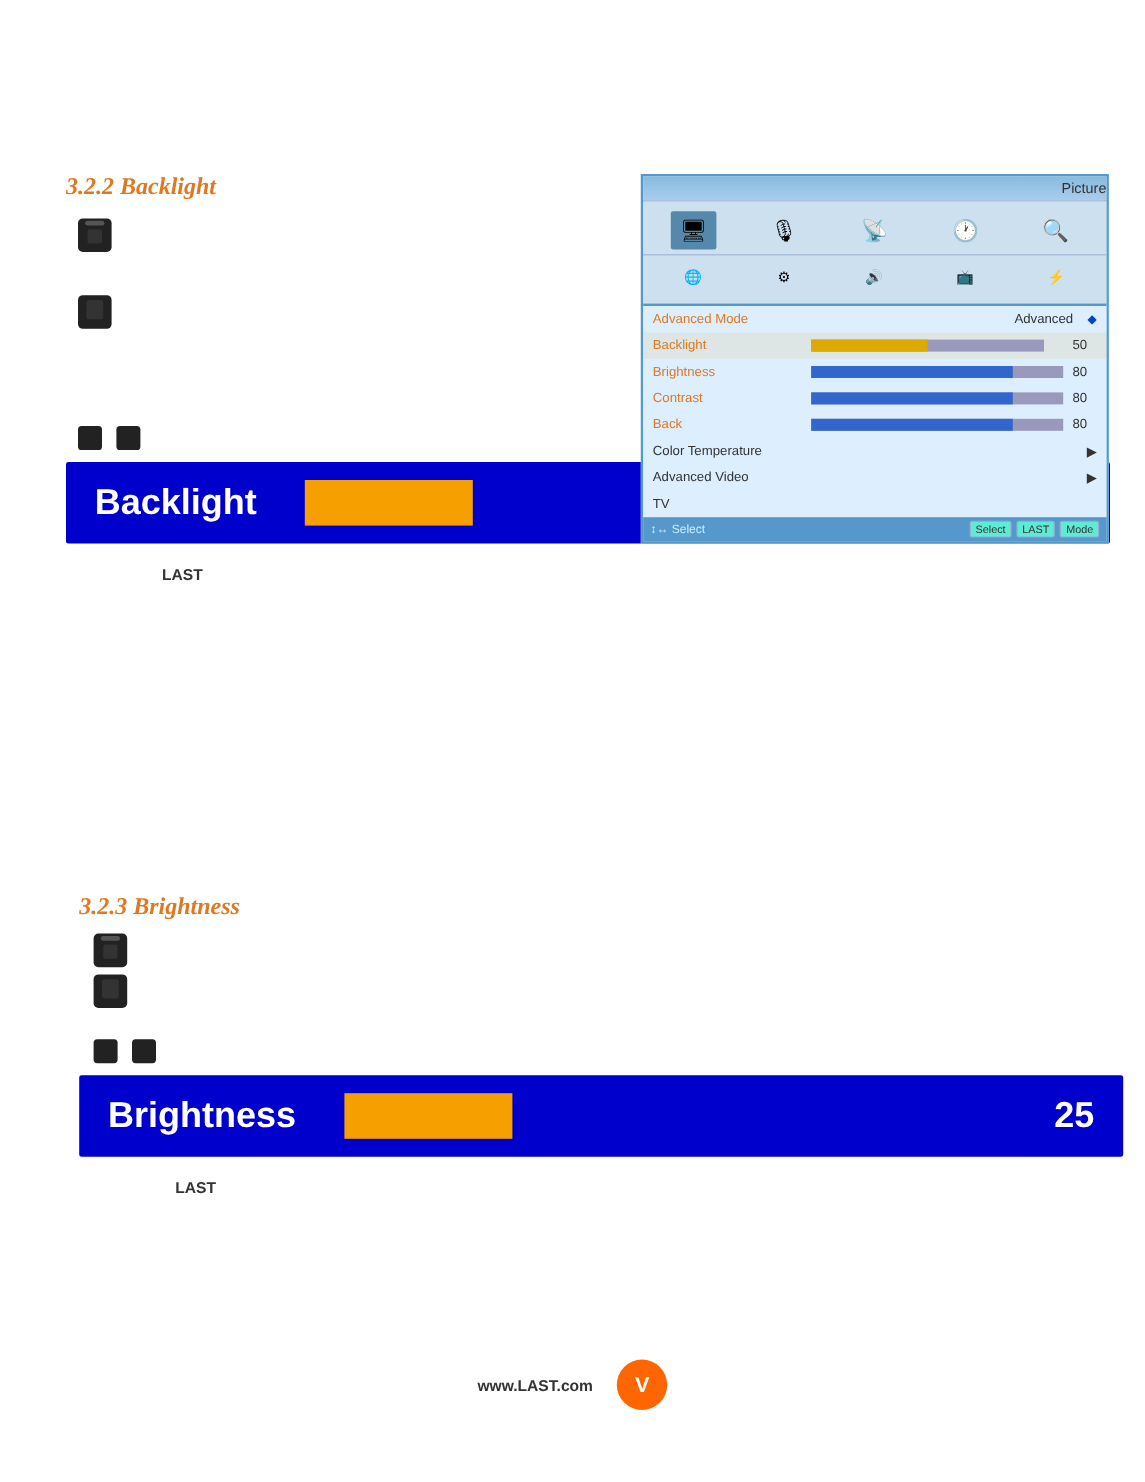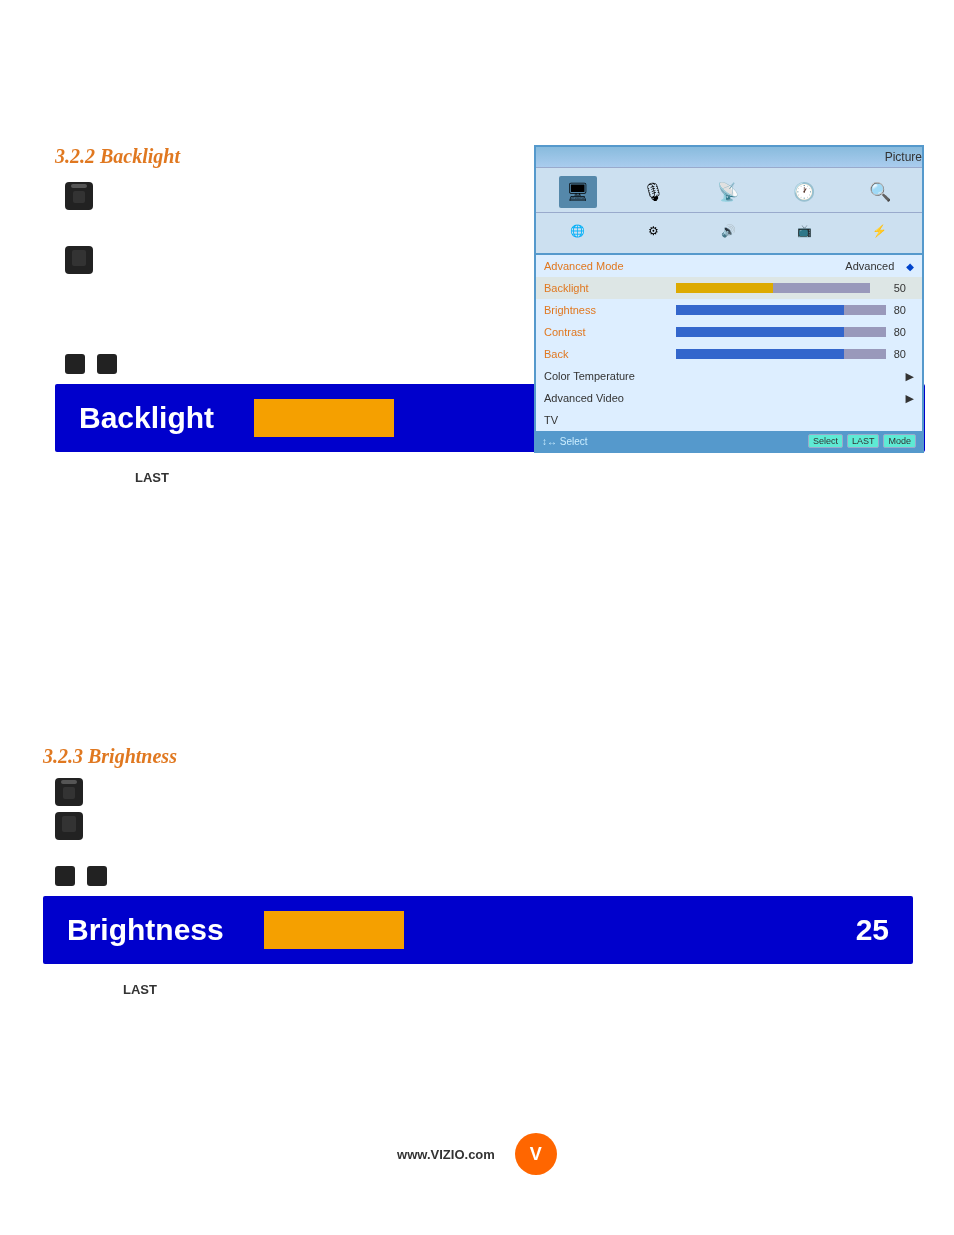--- a/index.html
+++ b/index.html
@@ -23,21 +23,21 @@
     
     .section-backlight {
       position: absolute;
       top: 145px;
       left: 55px;
       width: 870px;
     }
     .section-brightness {
       position: absolute;
       top: 745px;
-      left: 43px;
+      left: 66px;
       width: 870px;
     }
 
     
     .remote-icon {
       display: inline-block;
       background: #222;
       border-radius: 3px;
     }
     .remote-icon-lg {
@@ -388,17 +388,17 @@
     <span class="info-bar-label">Brightness</span>
     <div class="info-bar-slider"></div>
     <div class="info-bar-spacer"></div>
     <span class="info-bar-value">25</span>
   </div>
 
   <div class="last-text">LAST</div>
 </div>
 
 <div class="vizio-footer">
-  <span class="vizio-url">www.VIZIO.com</span>
+  <span class="vizio-url">www.LAST.com</span>
   <div class="vizio-logo">
     <span>V</span>
   </div>
 </div>
 
 </body></html>

